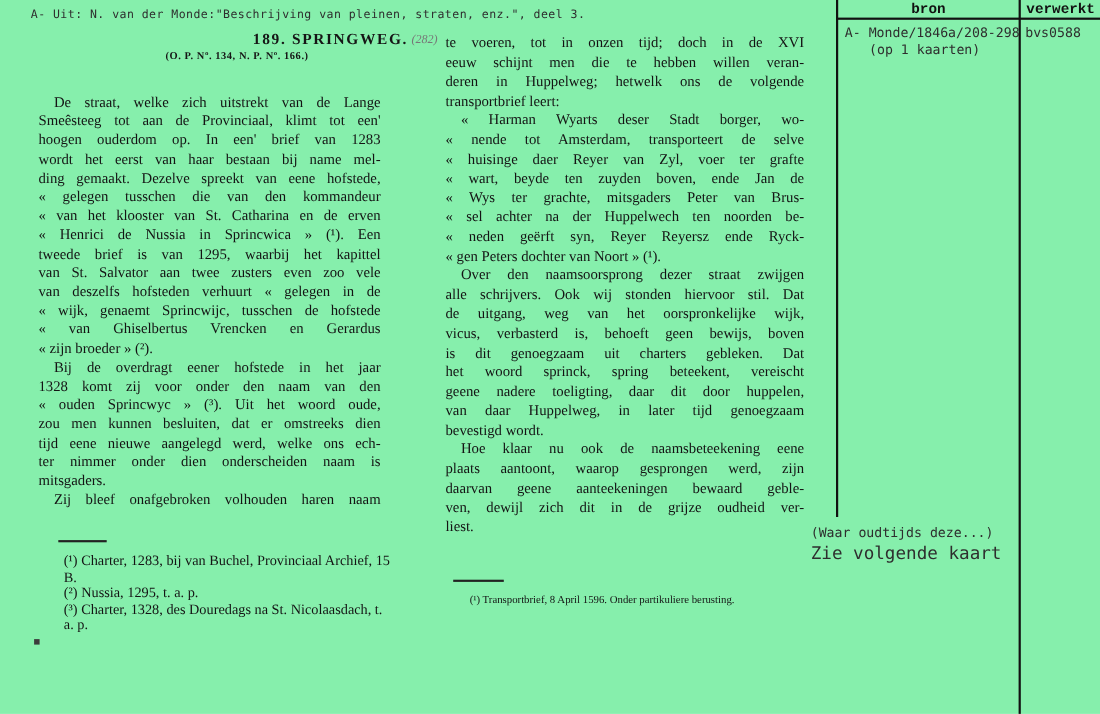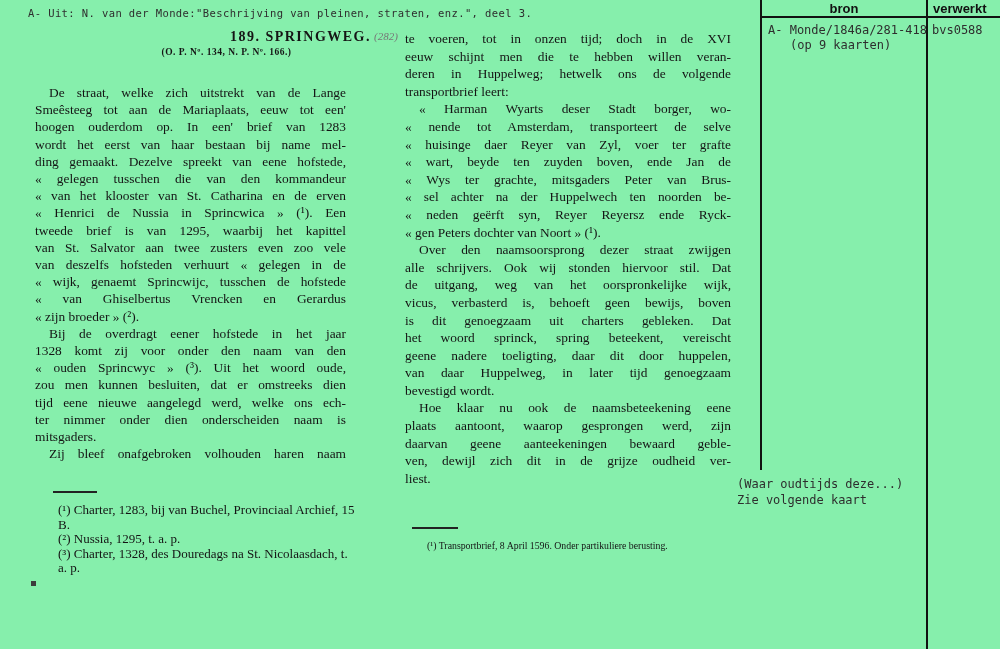--- a/index.html
+++ b/index.html
@@ -1,20 +1,20 @@
 <!DOCTYPE html>
 <html><head>
 <meta charset="utf-8">
 <style>
   html,body{margin:0;padding:0;background:#ffffff;}
   #canvas{position:relative;width:1000px;height:649px;background:#86efac;overflow:hidden;
           font-family:"Liberation Serif",serif;color:#151515;}
   .abs{position:absolute;}
   .mono{font-family:"DejaVu Sans Mono",monospace;color:#2e2e2e;}
-  .sans{font-family:Liberation Sans, sans-serif;}
+  .sans{font-family:Liberation Mono, monospace;}
   .vline{width:2px;background:#111;}
   .hline{height:2px;background:#111;}
   .bookcol{color:#141414;}
   .tline{text-align:justify;text-align-last:justify;white-space:normal;}
   .tline.pend{text-align-last:left;}
   .tline.pind{text-indent:14px;}
   .fnline{text-align:left;}
   .heading{font-weight:bold;letter-spacing:1.5px;text-align:right;}
   .subheading{font-weight:bold;text-align:center;letter-spacing:0.5px;}
   .fnsep{height:2px;background:#222;}
@@ -22,25 +22,25 @@
   .dot{width:5px;height:5px;background:#3c3c3c;}
 </style>
 </head>
 <body>
 
 <div id="canvas">
 
   <div class="abs mono" style="left:28px;top:7px;font-size:10.5px;letter-spacing:0.4px;">A- Uit: N. van der Monde:"Beschrijving van pleinen, straten, enz.", deel 3.</div>
 
   <div class="abs heading" style="left:60px;top:29px;width:311px;font-size:14px;">189. SPRINGWEG.</div>
-  <div class="abs subheading" style="left:71px;top:47px;width:311px;font-size:9.5px;">(O. P. Nº. 134, N. P. Nº. 166.)</div>
+  <div class="abs subheading" style="left:60px;top:47px;width:311px;font-size:9.5px;">(O. P. Nº. 134, N. P. Nº. 166.)</div>
 
   <div class="abs bookcol" style="left:35px;top:84px;width:311px;font-size:13.4px;line-height:17.2px;">
       <div class="tline pind">De straat, welke zich uitstrekt van de Lange</div>
-      <div class="tline">Smeêsteeg tot aan de Mariaplaats, eeuw tot een'</div>
+      <div class="tline">Smeêsteeg tot aan de Provinciaal, klimt tot een'</div>
       <div class="tline">hoogen ouderdom op.  In een' brief van 1283</div>
       <div class="tline">wordt het eerst van haar bestaan bij name mel-</div>
       <div class="tline">ding gemaakt. Dezelve spreekt van eene hofstede,</div>
       <div class="tline">« gelegen tusschen die van den kommandeur</div>
       <div class="tline">« van het klooster van St. Catharina en de erven</div>
       <div class="tline">« Henrici de Nussia in Sprincwica » (¹).  Een</div>
       <div class="tline">tweede brief is van 1295, waarbij het kapittel</div>
       <div class="tline">van St. Salvator aan twee zusters even zoo vele</div>
       <div class="tline">van deszelfs hofsteden verhuurt « gelegen in de</div>
       <div class="tline">« wijk, genaemt Sprincwijc, tusschen de hofstede</div>
@@ -99,22 +99,22 @@
       <div class="fnline">(¹) Transportbrief, 8 April 1596.  Onder partikuliere berusting.</div>
     </div>
 
   <div class="abs vline" style="left:760px;top:0;height:470px;"></div>
   <div class="abs vline" style="left:926px;top:0;height:649px;"></div>
   <div class="abs hline" style="left:760px;top:16px;width:240px;"></div>
 
   <div class="abs sans" style="left:762px;top:1px;width:164px;text-align:center;font-size:13px;font-weight:bold;color:#111;">bron</div>
   <div class="abs sans" style="left:933px;top:1px;font-size:13px;font-weight:bold;color:#111;">verwerkt</div>
 
-  <div class="abs mono" style="left:768px;top:23px;font-size:12px;">A- Monde/1846a/281-418</div>
-  <div class="abs mono" style="left:790px;top:38px;font-size:12px;">(op 9 kaarten)</div>
+  <div class="abs mono" style="left:768px;top:23px;font-size:12px;">A- Monde/1846a/208-298</div>
+  <div class="abs mono" style="left:790px;top:38px;font-size:12px;">(op 1 kaarten)</div>
   <div class="abs mono" style="left:932px;top:23px;font-size:12px;">bvs0588</div>
 
   <div class="abs mono" style="left:737px;top:477px;font-size:12px;">(Waar oudtijds deze...)</div>
-  <div class="abs mono" style="left:737px;top:493px;font-size:12px;">Zie volgende kaart</div>
+  <div class="abs mono" style="left:737px;top:493px;font-size:16px;">Zie volgende kaart</div>
 
   <div class="abs dot" style="left:31px;top:581px;"></div>
 
 </div>
 
 </body></html>

